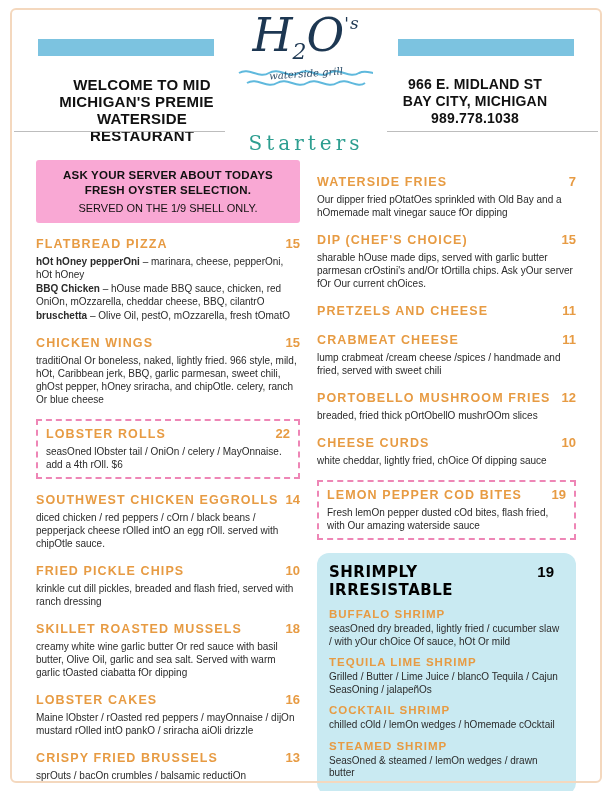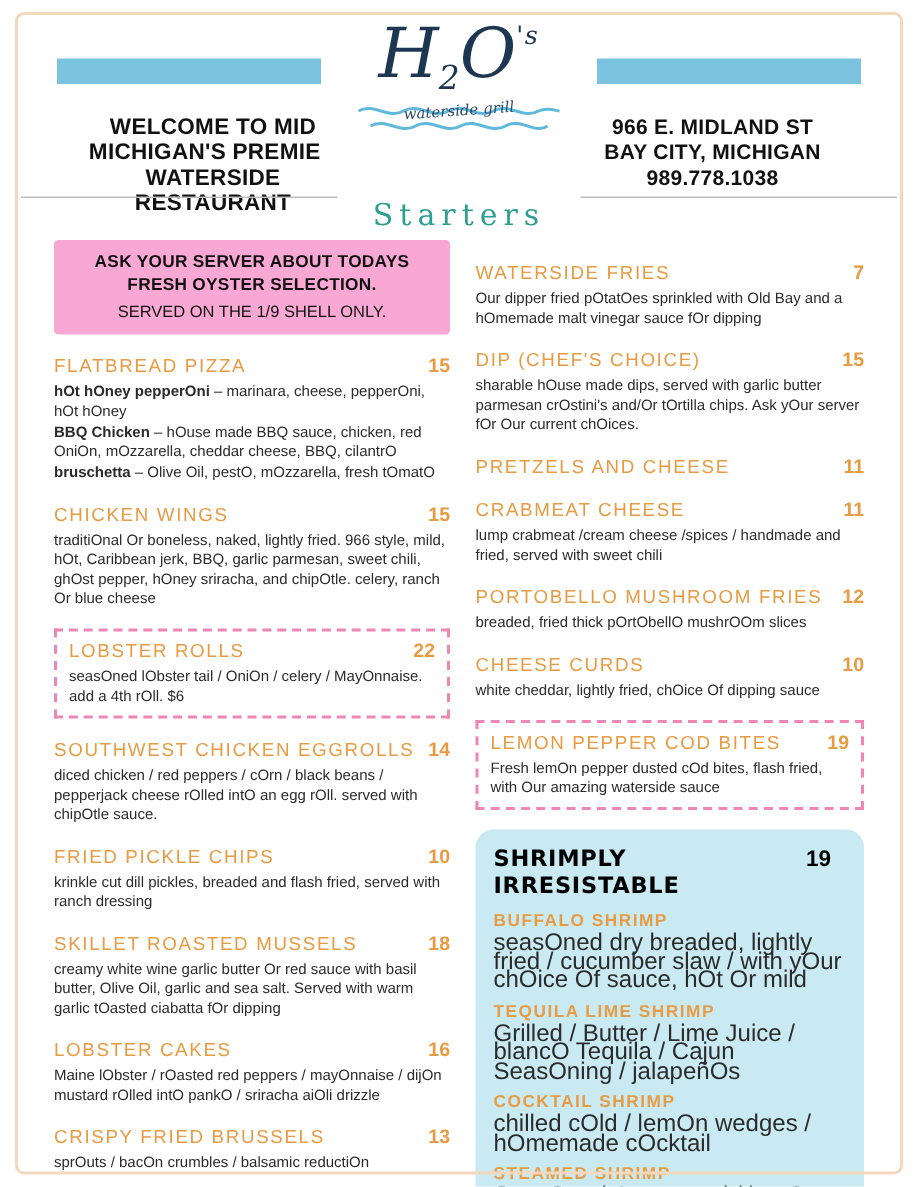--- a/index.html
+++ b/index.html
@@ -32,37 +32,37 @@
   .col-right { position:absolute; left:317px; top:160px; width:259px; padding-top:14px; }
 
   
   .oyster-box { background:#f9a8d4; border-radius:3px; padding:8px 10px; text-align:center; margin-bottom:13px; }
   .oyster-title { font-size:11.5px; font-weight:bold; color:#111; line-height:15px; letter-spacing:0.2px; }
   .oyster-sub { font-size:11px; color:#111; line-height:14px; margin-top:3px; }
 
   
   .item { margin-bottom:13px; }
   .item-head { display:flex; justify-content:space-between; align-items:baseline; }
-  .item-name { color:#e79b43; font-size:12.5px; letter-spacing:1.1px; font-weight:400; line-height:16px; }
+  .item-name { color:#e79b43; font-size:12.5px; letter-spacing:1.1px; font-weight:700; line-height:16px; }
   .item-price { color:#e79b43; font-size:13px; font-weight:bold; line-height:16px; }
   .item-desc { margin-top:3px; font-size:10px; line-height:13px; color:#2b2b2b; }
   .variant-line { margin-bottom:1px; }
   .desc-bold { font-weight:bold; }
 
   .dashed-box { border:2px dashed #ee86b6; padding:5px 8px 6px; margin-bottom:13px; }
   .dashed-box .item { margin-bottom:0; }
 
   
   .shrimp-box { background:#c9eaf2; border-radius:12px; padding:10px 12px 8px; }
   .shrimp-title-row { display:flex; justify-content:space-between; align-items:baseline; padding-right:10px; margin-bottom:8px; }
   .shrimp-title { font-family:"DejaVu Sans", sans-serif; font-size:15px; font-weight:900; letter-spacing:0.5px; color:#000; }
   .shrimp-price { font-size:15px; font-weight:900; color:#000; }
   .shrimp-item { margin-bottom:7px; }
   .shrimp-item-name { color:#e79b43; font-size:11.5px; letter-spacing:1px; font-weight:600; line-height:14px; }
-  .shrimp-item-desc { font-size:16px; line-height:12.5px; color:#2b2b2b; margin-top:2px; }
+  .shrimp-item-desc { font-size:10px; line-height:12.5px; color:#2b2b2b; margin-top:2px; }
 </style>
 </head>
 <body>
 
 <div class="page">
   <div class="page-border"></div>
 
   <div class="top-bar"></div>
 
   <div class="logo-wrap">

